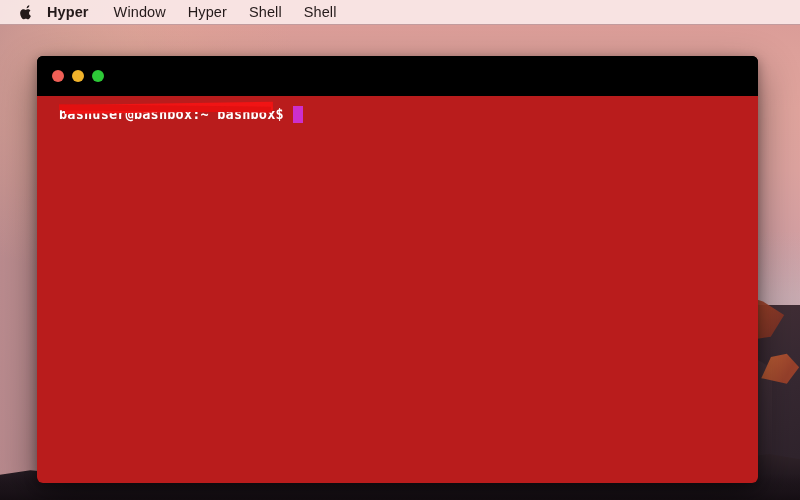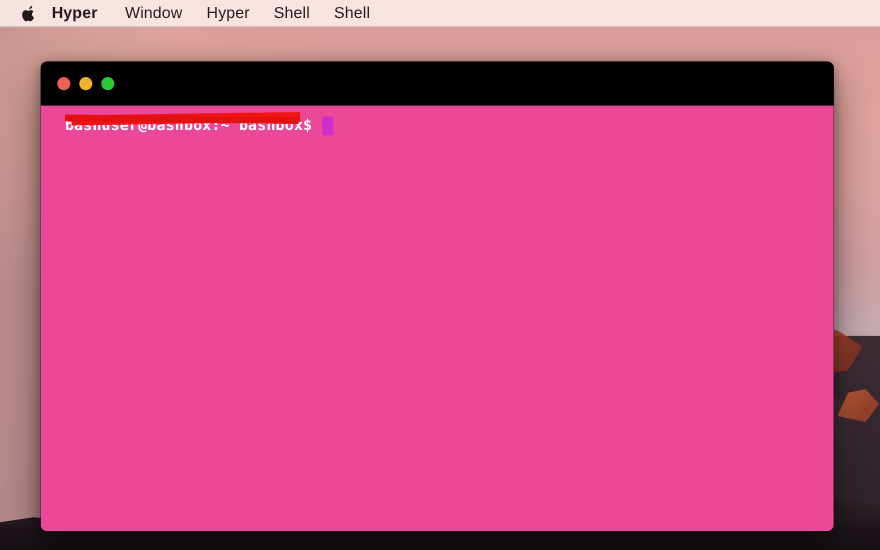--- a/index.html
+++ b/index.html
@@ -258,21 +258,21 @@
     display: block;
   }
   .tl-close  { background: #ef5f56; }
   .tl-min    { background: #f1b32b; }
   .tl-max    { background: #2dc937; }
 
   .term-body {
     padding: 8px 0 0 22px;
     box-sizing: border-box;
     height: calc(100% - 40px);
-    background: #ec4899;
+    background: #b91c1c;
   }
   .prompt-line {
     position: relative;
     display: flex;
     align-items: center;
     height: 20px;
   }
   .prompt-text {
     position: relative;
     font-family: "DejaVu Sans Mono", "Liberation Mono", monospace;

